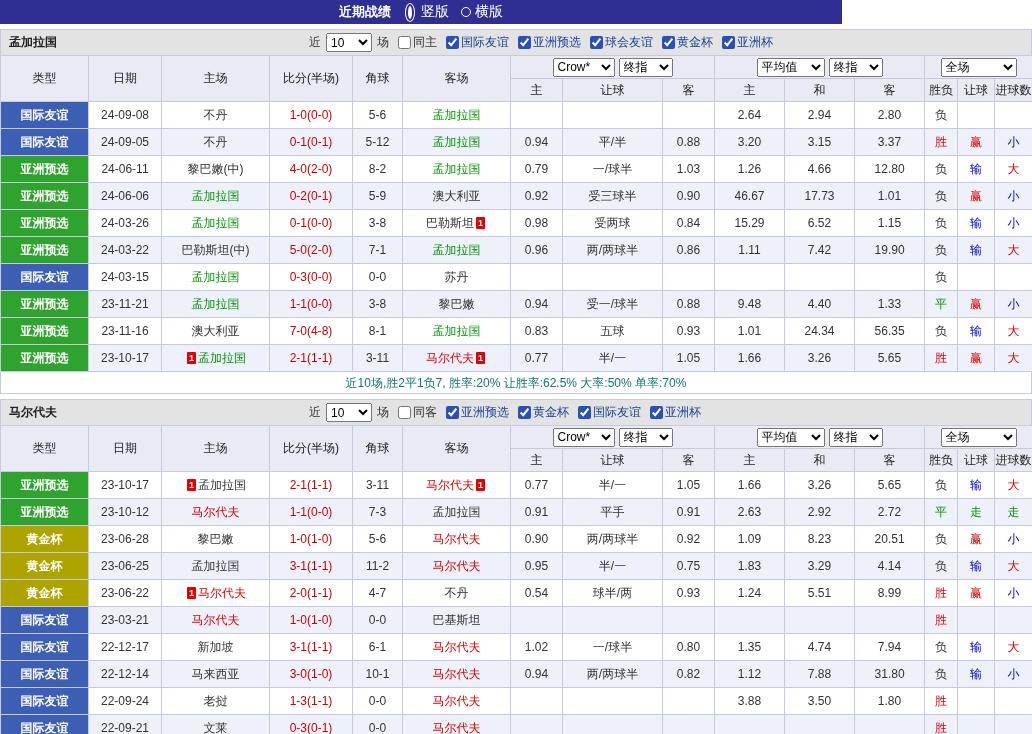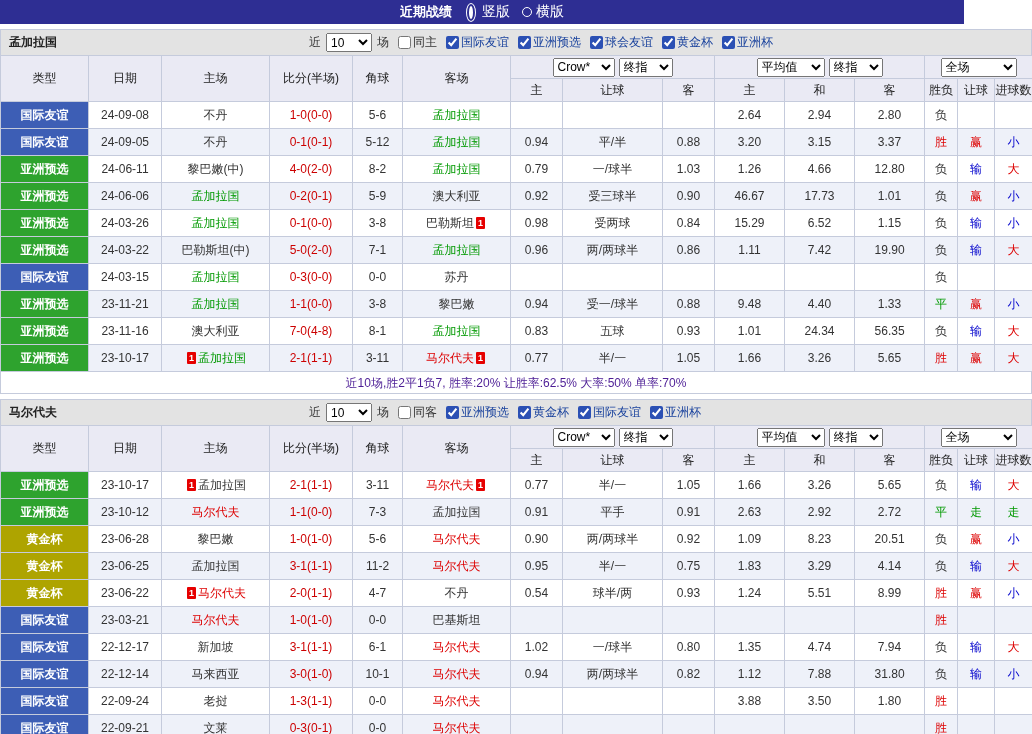--- a/index.html
+++ b/index.html
@@ -1,17 +1,17 @@
 <!DOCTYPE html>
 <html><head>
 <meta charset="utf-8">
 <style>
   html,body{margin:0;padding:0;background:#fff;}
   body{width:1032px;font-family:"Liberation Sans","DejaVu Sans",sans-serif;font-size:12px;color:#333;}
-  .topbar{width:964px;height:24px;background:#2E2E93;display:flex;align-items:center;justify-content:center;gap:12px;}
+  .topbar{width:842px;height:24px;background:#2E2E93;display:flex;align-items:center;justify-content:center;gap:12px;}
   .tb-title{color:#fff;font-weight:bold;font-size:13px;}
   .radio{color:#fff;display:inline-flex;align-items:center;gap:4px;font-size:14px;cursor:pointer;}
   .rdot{width:10px;height:10px;border:1px solid #fff;border-radius:50%;display:inline-block;position:relative;box-sizing:border-box;}
   .rdot.sel::after{content:"";position:absolute;left:2px;top:2px;right:2px;bottom:2px;background:#fff;border-radius:50%;}
   #sections{margin-top:5px;}
   .section+.section{margin-top:5px;}
   .sec-head{height:26px;background:#E3E3E3;border:1px solid #C5CBDC;border-bottom:0;display:flex;align-items:center;box-sizing:border-box;}
   .team{font-weight:bold;margin-left:8px;width:300px;color:#222;}
   .filters{display:flex;align-items:center;gap:3px;color:#333;}
   .filters .chk{display:inline-flex;align-items:center;cursor:pointer;}
@@ -29,21 +29,21 @@
   tbody tr td.b-gold{background-color:#AEA400;}
   .score{color:#C00;}
   .tname{color:#333;}
   .tname.green{color:#090;}
   .tname.red{color:#D00;}
   .card{display:inline-block;width:9px;height:12px;background:#E60000;color:#fff;font-size:9px;font-weight:bold;line-height:12px;text-align:center;margin:0 2px;vertical-align:1px;border-radius:1px;}
   .rc-red{color:#D00;}
   .rc-blue{color:#00C;}
   .rc-green{color:#090;}
   .rc-dark{color:#333;}
-  .summary{height:22px;line-height:22px;text-align:center;color:#4c1d95;border:1px solid #C5CBDC;border-top:0;font-size:12px;box-sizing:border-box;}
+  .summary{height:22px;line-height:22px;text-align:center;color:#0f766e;border:1px solid #C5CBDC;border-top:0;font-size:12px;box-sizing:border-box;}
 </style>
 </head>
 <body>
 
 <div class="page">
   <div class="topbar">
     <span class="tb-title">近期战绩</span>
     <label class="radio">
       <span class="rdot sel"></span>
       <span>竖版</span>

